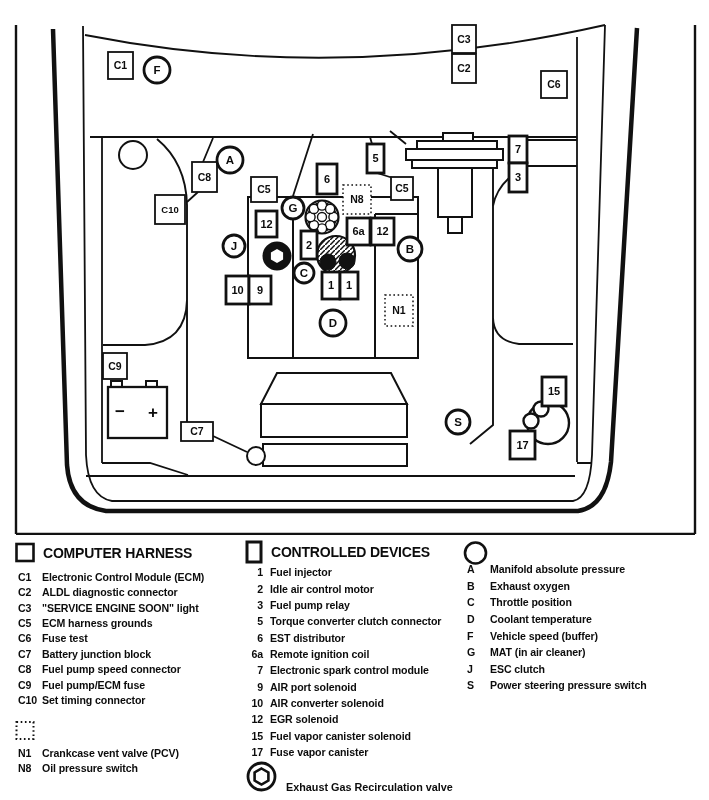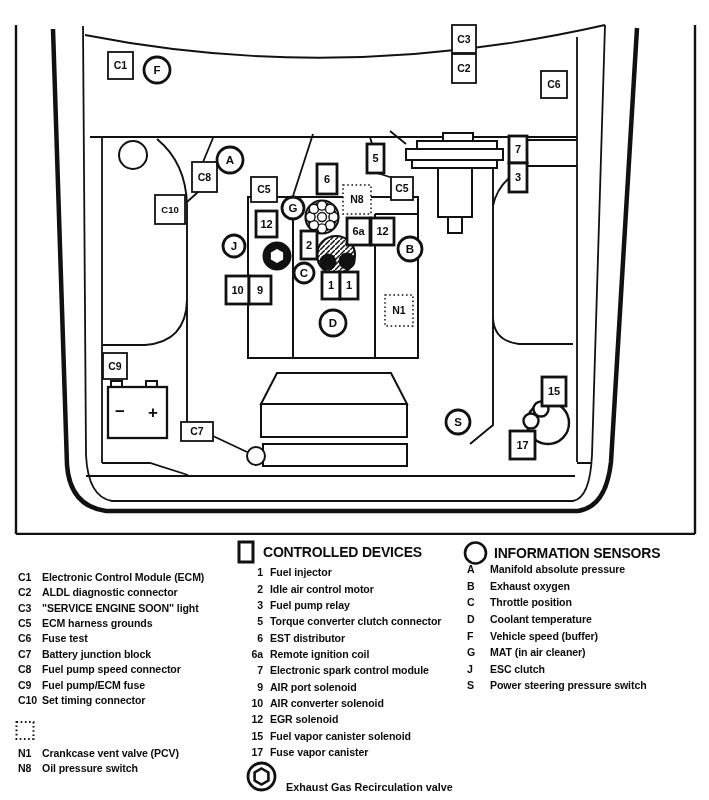--- a/index.html
+++ b/index.html
@@ -251,20 +251,26 @@
           <circle cx="333" cy="323" r="13" class="sc"></circle>
           <text x="333" y="327" font-size="11.5">D</text>
         </g>
         <g>
           <circle cx="458" cy="422" r="12" class="sc"></circle>
           <text x="458" y="426" font-size="11.5">S</text>
         </g>
       </g>
   </svg>
 
+  <div class="hdr" style="left:14px;top:541px;">
+    <svg class="ic" width="23" height="23">
+      <rect x="2.5" y="3" width="17" height="17" fill="#fff" stroke="#111" stroke-width="2.6"></rect>
+    </svg>
+    <span>COMPUTER HARNESS</span>
+  </div>
   <div id="col1-rows" class="lists" style="left:18px;top:569px;">
       <div class="row c1row">
         <span class="code">C1</span>
         <span class="txt">Electronic Control Module (ECM)</span>
       </div>
       <div class="row c1row">
         <span class="code">C2</span>
         <span class="txt">ALDL diagnostic connector</span>
       </div>
       <div class="row c1row">
@@ -306,21 +312,21 @@
       <div class="row c1row">
         <span class="code">N1</span>
         <span class="txt">Crankcase vent valve (PCV)</span>
       </div>
       <div class="row c1row">
         <span class="code">N8</span>
         <span class="txt">Oil pressure switch</span>
       </div>
     </div>
 
-  <div class="hdr" style="left:236px;top:539px;text-align:center;">
+  <div class="hdr" style="left:244px;top:539px;text-align:center;">
     <svg class="ic" width="21" height="26">
       <rect x="3" y="3" width="14" height="20" fill="#fff" stroke="#111" stroke-width="3"></rect>
     </svg>
     <span>CONTROLLED DEVICES</span>
   </div>
   <div id="col2-rows" class="lists" style="left:249px;top:564px;">
       <div class="row c2row">
         <span class="code">1</span>
         <span class="txt">Fuel injector</span>
       </div>
@@ -375,21 +381,20 @@
       <circle cx="16.5" cy="16.5" r="13.5" fill="#fff" stroke="#111" stroke-width="2.8"></circle>
       <polygon points="16.5,8.5 23.4,12.5 23.4,20.5 16.5,24.5 9.6,20.5 9.6,12.5" fill="#fff" stroke="#111" stroke-width="2.6"></polygon>
     </svg>
     <span>Exhaust Gas Recirculation valve</span>
   </div>
 
   <div class="hdr" style="left:463px;top:540px;">
     <svg class="ic" width="25" height="25">
       <circle cx="12.5" cy="13" r="10.5" fill="#fff" stroke="#111" stroke-width="2.6"></circle>
     </svg>
-    <span>INFORMATION SENSORS</span>
   </div>
   <div id="col3-rows" class="lists" style="left:467px;top:561px;">
       <div class="row c3row">
         <span class="code">A</span>
         <span class="txt">Manifold absolute pressure</span>
       </div>
       <div class="row c3row">
         <span class="code">B</span>
         <span class="txt">Exhaust oxygen</span>
       </div>

